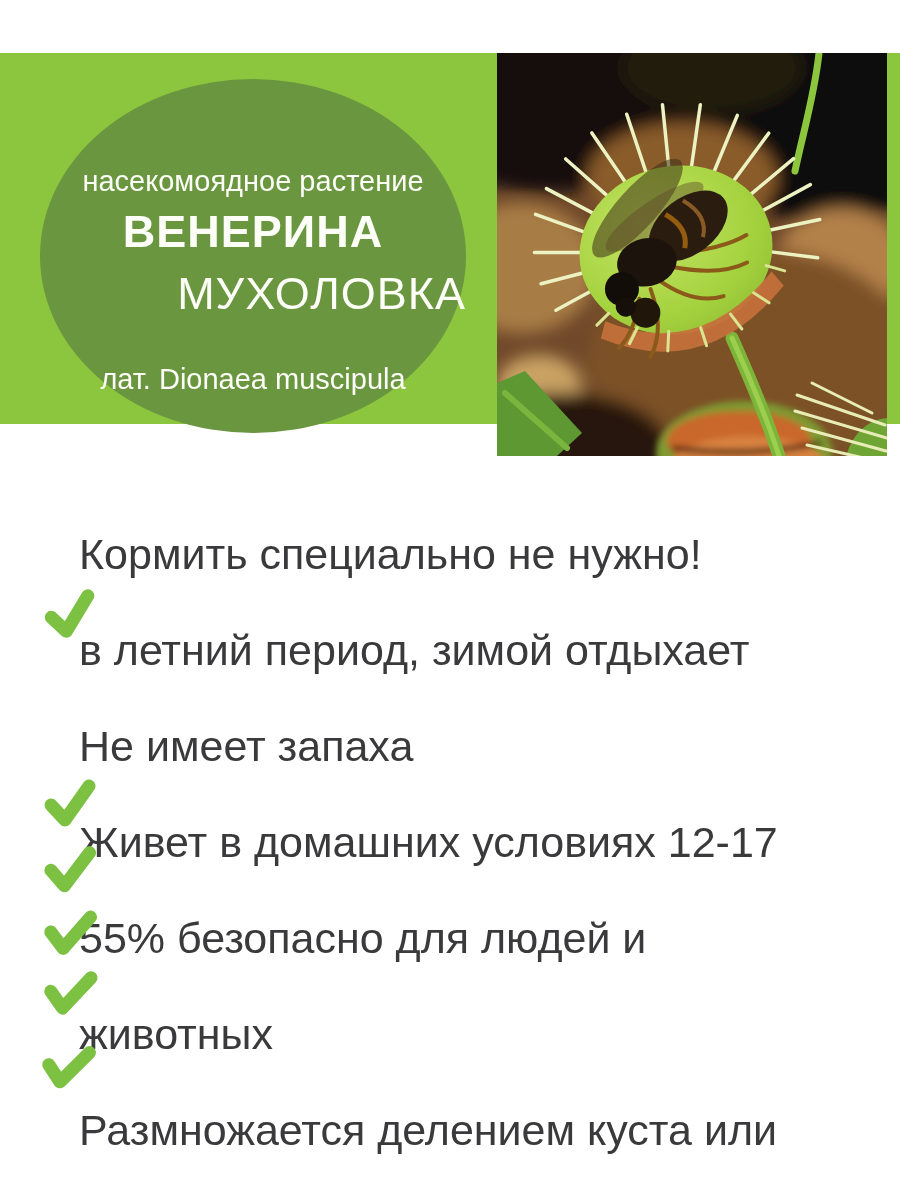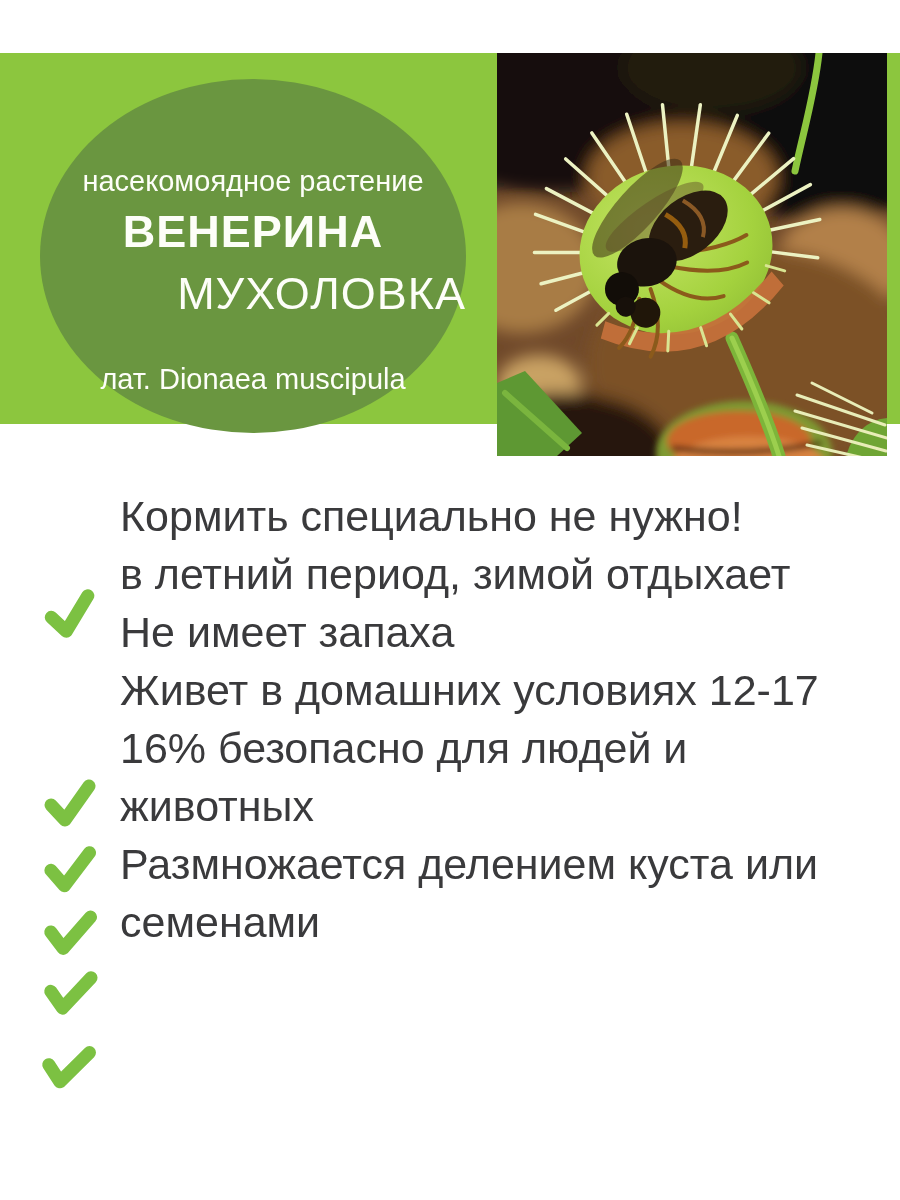--- a/index.html
+++ b/index.html
@@ -42,24 +42,25 @@
 
   
   .features {
     position:absolute; top:456px; left:0;
     width:900px; height:744px;
     background:#ffffff;
   }
   .lines { position:absolute; top:31px; left:0; right:0; }
   .fline {
     height:58px; line-height:58px;
-    padding-left:120px;
+    padding-left:79px;
     font-size:43px;
     color:#3A3A3C;
     white-space:nowrap;
+    margin-top:38px;
   }
   .check { position:absolute; left:42px; width:56px; height:50px; }
 </style>
 </head>
 <body>
 
 <section class="hero">
   <div class="badge"></div>
   <div class="badge-text">
     <div class="tagline">насекомоядное растение</div>
@@ -179,21 +180,21 @@
     </g>
   </svg>
 </section>
 
 <section class="features">
   <div class="lines">
     <div class="fline">Кормить специально не нужно!</div>
     <div class="fline">в летний период, зимой отдыхает</div>
     <div class="fline">Не имеет запаха</div>
     <div class="fline">Живет в домашних условиях 12-17</div>
-    <div class="fline">16% безопасно для людей и</div>
+    <div class="fline">55% безопасно для людей и</div>
     <div class="fline">животных</div>
     <div class="fline">Размножается делением куста или</div>
     <div class="fline">семенами</div>
   </div>
 
   <svg class="check" style="top:132px; transform:rotate(-4deg);" viewBox="0 0 56 50">
       <polyline points="9,28 23,43 47,9" fill="none" stroke="#7CC142" stroke-width="13" stroke-linecap="round" stroke-linejoin="round"></polyline>
     </svg>
   <svg class="check" style="top:321px; transform:rotate(0deg);" viewBox="0 0 56 50">
       <polyline points="9,28 23,43 47,9" fill="none" stroke="#7CC142" stroke-width="13" stroke-linecap="round" stroke-linejoin="round"></polyline>

